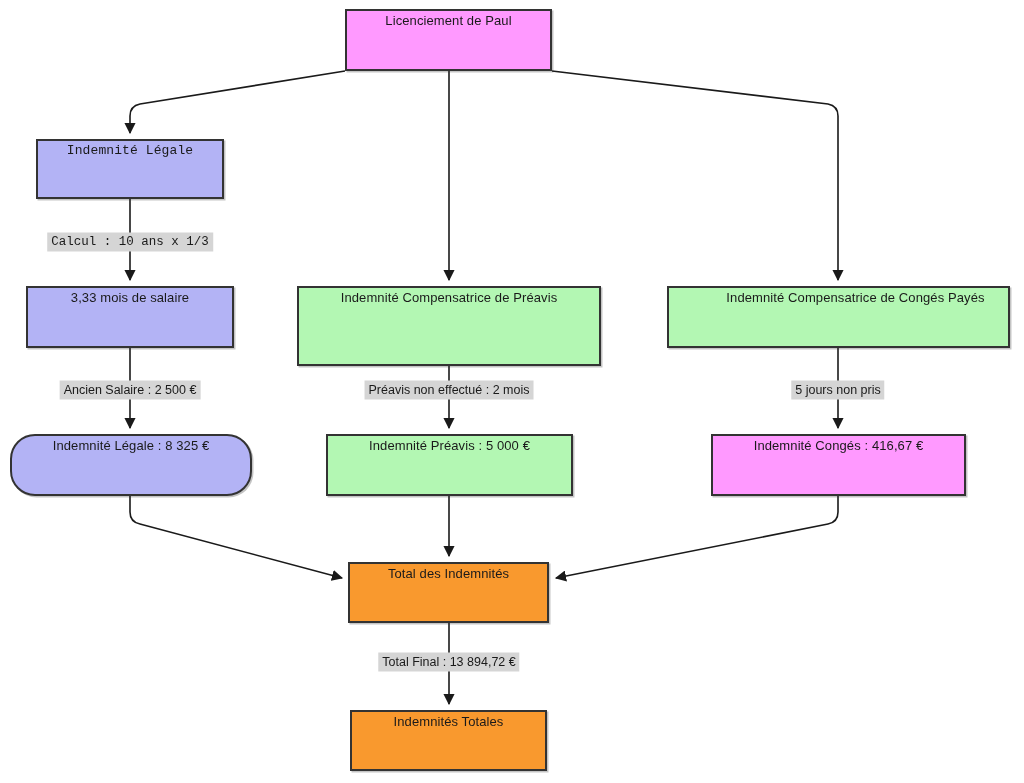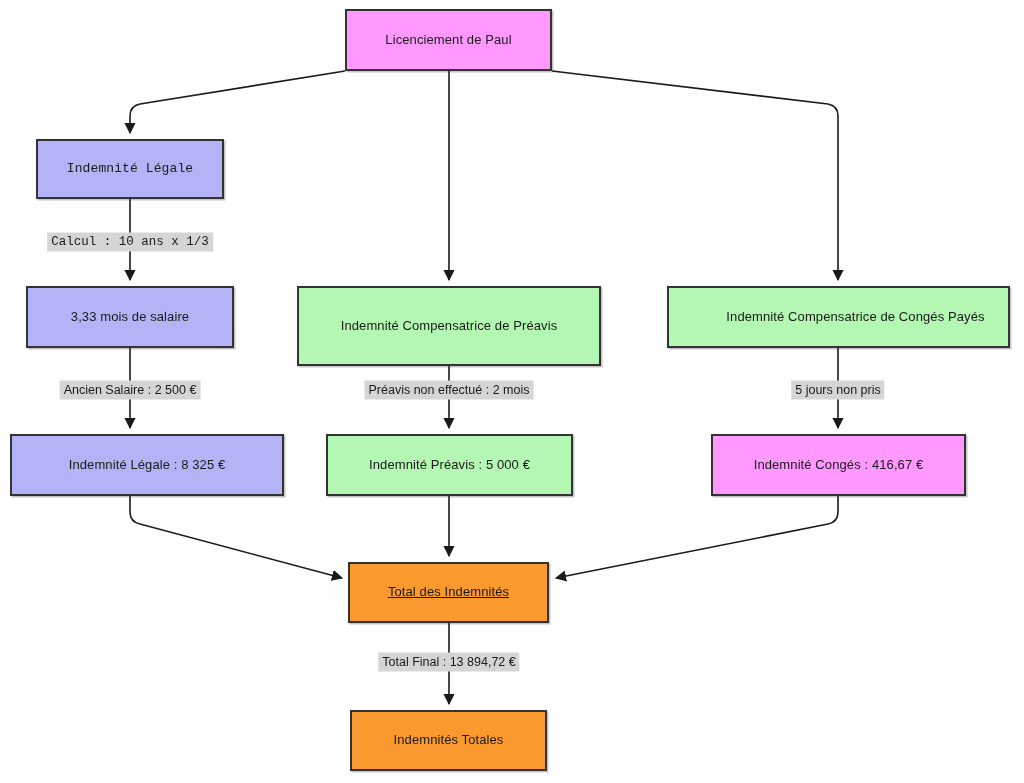--- a/index.html
+++ b/index.html
@@ -24,21 +24,21 @@
     top: 0;
     width: 1024px;
     height: 783px;
     pointer-events: none;
   }
   .node {
     position: absolute;
     box-sizing: border-box;
     border: 2px solid #333333;
     display: flex;
-    align-items: center;
+    align-items: flex-start;
     justify-content: center;
     text-align: center;
     color: #1a1a1a;
     font-size: 13px;
     line-height: 1.25;
     letter-spacing: 0.1px;
     padding: 2px 8px;
     box-shadow: 1.5px 1.5px 0 rgba(60,60,60,0.30);
   }
   .node.pink   { background: #ff99ff; }
@@ -92,41 +92,41 @@
   </div>
 
   <div class="node purple" style="left:36px;  top:139px; width:188px; height:60px;font-family:Liberation Mono, monospace;">
     <span>Indemnité Légale</span>
   </div>
 
   <div class="node purple" style="left:26px;  top:286px; width:208px; height:62px;">
     <span>3,33 mois de salaire</span>
   </div>
 
-  <div class="node purple" style="left:10px;  top:434px; width:274px; height:62px;">
+  <div class="node purple" style="left:10px;  top:434px; width:242px; height:62px;border-radius:25px;">
     <span>Indemnité Légale : 8 325 €</span>
   </div>
 
   <div class="node green" style="left:297px; top:286px; width:304px; height:80px;">
     <span>Indemnité Compensatrice de Préavis</span>
   </div>
 
   <div class="node green" style="left:326px; top:434px; width:247px; height:62px;">
     <span>Indemnité Préavis : 5 000 €</span>
   </div>
 
   <div class="node green" style="left:667px; top:286px; width:343px; height:62px;padding-left:42px;">
     <span>Indemnité Compensatrice de Congés Payés</span>
   </div>
 
   <div class="node pink" style="left:711px; top:434px; width:255px; height:62px;">
     <span>Indemnité Congés : 416,67 €</span>
   </div>
 
-  <div class="node orange" style="left:348px; top:562px; width:201px; height:61px;text-decoration:underline;">
+  <div class="node orange" style="left:348px; top:562px; width:201px; height:61px;">
     <span>Total des Indemnités</span>
   </div>
 
   <div class="node orange" style="left:350px; top:710px; width:197px; height:61px;">
     <span>Indemnités Totales</span>
   </div>
 
   <div class="edge-label" style="left:130px; top:242px;font-family:Liberation Mono, monospace;">Calcul : 10 ans x 1/3</div>
   <div class="edge-label" style="left:130px; top:390px;">Ancien Salaire : 2 500 €</div>
   <div class="edge-label" style="left:449px; top:390px;">Préavis non effectué : 2 mois</div>

